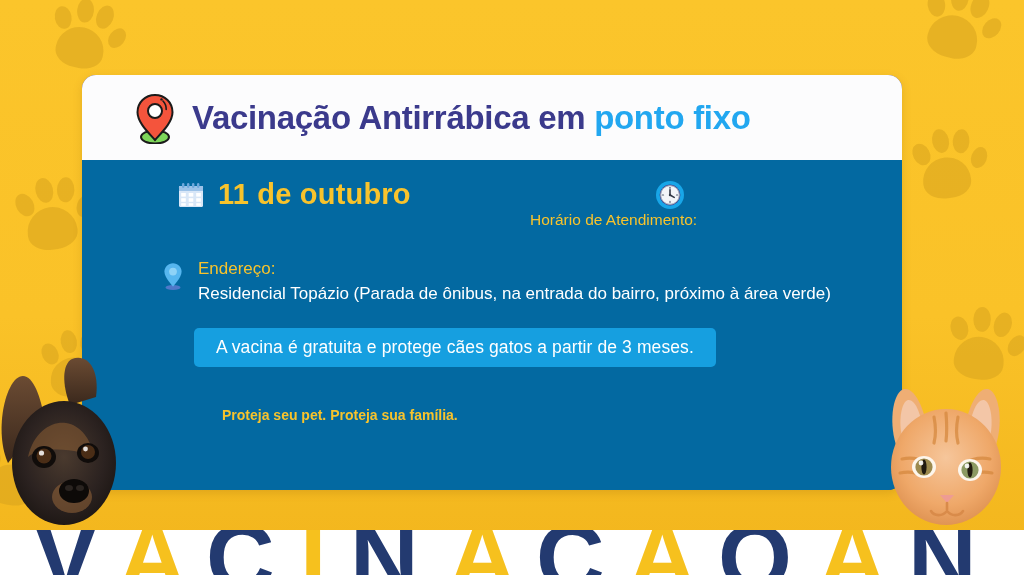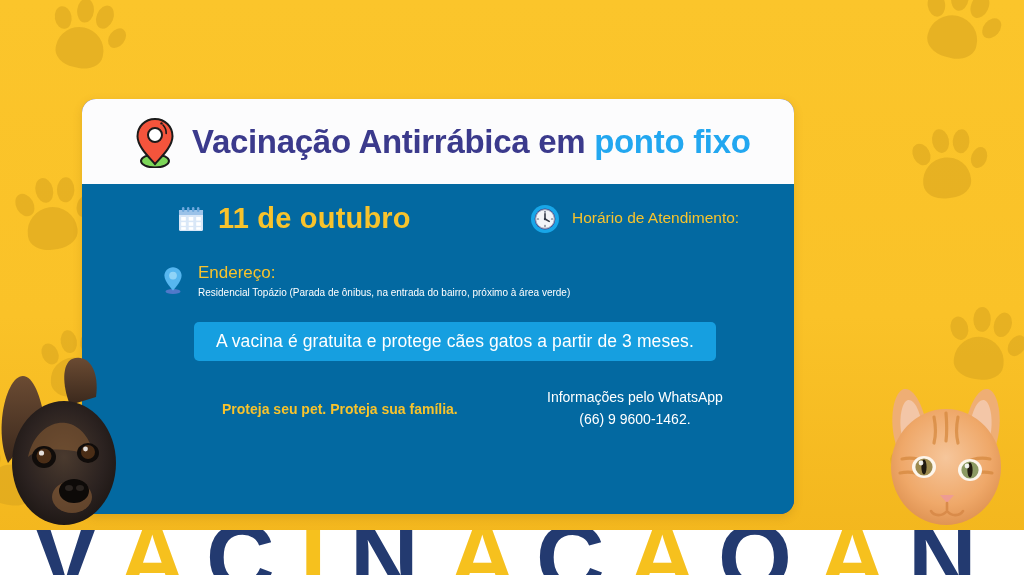--- a/index.html
+++ b/index.html
@@ -25,25 +25,24 @@
     transform:rotate(var(--rot,0deg));
   }
   .paw .toe{position:absolute;background:#D8A41E;border-radius:50%;}
   .paw .t1{left:2px;top:12px;width:14px;height:19px;transform:rotate(-22deg);}
   .paw .t2{left:19px;top:2px;width:14px;height:20px;transform:rotate(-6deg);}
   .paw .t3{left:36px;top:4px;width:14px;height:20px;transform:rotate(10deg);}
   .paw .t4{left:50px;top:20px;width:13px;height:18px;transform:rotate(26deg);}
 
   
   #card{
-    position:absolute;left:82px;top:75px;width:712px;height:415px;
+    position:absolute;left:82px;top:75px;width:820px;height:415px;
     border-radius:14px;overflow:hidden;
     box-shadow:0 3px 10px rgba(120,80,0,.18);
     background:#3E3C8D;
-    margin-top:24px;
   }
   #card-header{
     height:85px;background:#FCFCFD;
     display:flex;align-items:center;padding-left:50px;box-sizing:border-box;
   }
   #card-header .title{
     font-size:33px;font-weight:bold;color:#3B3A8C;letter-spacing:-0.3px;
     white-space:nowrap;font-family:"Liberation Sans", sans-serif;
   }
   #card-header .title .hl{color:#22A7F0;}
@@ -51,30 +50,30 @@
   .pin-hero{width:46px;height:52px;margin-right:14px;flex:0 0 auto;}
 
   #card-body{position:relative;height:330px;background:#0369a1;}
 
   
   .row1{display:flex;align-items:flex-start;padding:18px 0 0 96px;}
   .date-block{display:flex;align-items:center;width:340px;}
   .cal-ico{width:26px;height:26px;margin-right:14px;flex:0 0 auto;}
   .date-text{font-size:29px;font-weight:bold;color:#F8C32C;letter-spacing:.2px;}
 
-  .hours-block{display:flex;align-items:center;margin-left:12px;}
+  .hours-block{display:flex;align-items:flex-end;margin-left:12px;flex-direction:column;}
   .clock-ico{width:30px;height:30px;margin-right:12px;flex:0 0 auto;margin-top:2px;}
   .hours-label{font-size:15.5px;color:#F8C32C;line-height:1.35;}
   .hours-value{font-size:15.5px;color:#FFFFFF;line-height:1.35;}
 
   
   .row2{display:flex;align-items:flex-start;padding:26px 0 0 78px;}
   .addr-ico{width:26px;height:30px;margin-right:12px;flex:0 0 auto;margin-top:4px;}
   .addr-label{font-size:17px;color:#F8C32C;line-height:1.45;}
-  .addr-value{font-size:10px;color:#FFFFFF;line-height:1.45;}
+  .addr-value{font-size:17px;color:#FFFFFF;line-height:1.45;}
 
   
   .banner-wrap{padding:22px 0 0 112px;}
   .banner{
     display:inline-block;background:#169FE0;color:#fff;
     font-size:17.5px;font-weight:normal;border-radius:5px;
     padding:9px 22px;letter-spacing:.1px;white-space:nowrap;
   }
 
   
@@ -234,24 +233,20 @@
           <div class="addr-value">Residencial Topázio (Parada de ônibus, na entrada do bairro, próximo à área verde)</div>
         </div>
       </div>
 
       <div class="banner-wrap">
         <div class="banner">A vacina é gratuita e protege cães gatos a partir de 3 meses.</div>
       </div>
 
       <div class="row3">
         <div class="slogan">Proteja seu pet. Proteja sua família.</div>
-        <div class="wa">
-          <div>Informações pelo WhatsApp</div>
-          <div>(66) 9 9600-1462.</div>
-        </div>
       </div>
 
     </div>
   </div>
 
   <div id="dog">
     <svg class="pet-canvas" viewBox="0 0 160 185" preserveAspectRatio="xMidYMax meet">
       <defs>
         <radialGradient id="dogFur" cx="50%" cy="45%" r="65%">
           <stop offset="0%" stop-color="#4a3a2e"></stop>

